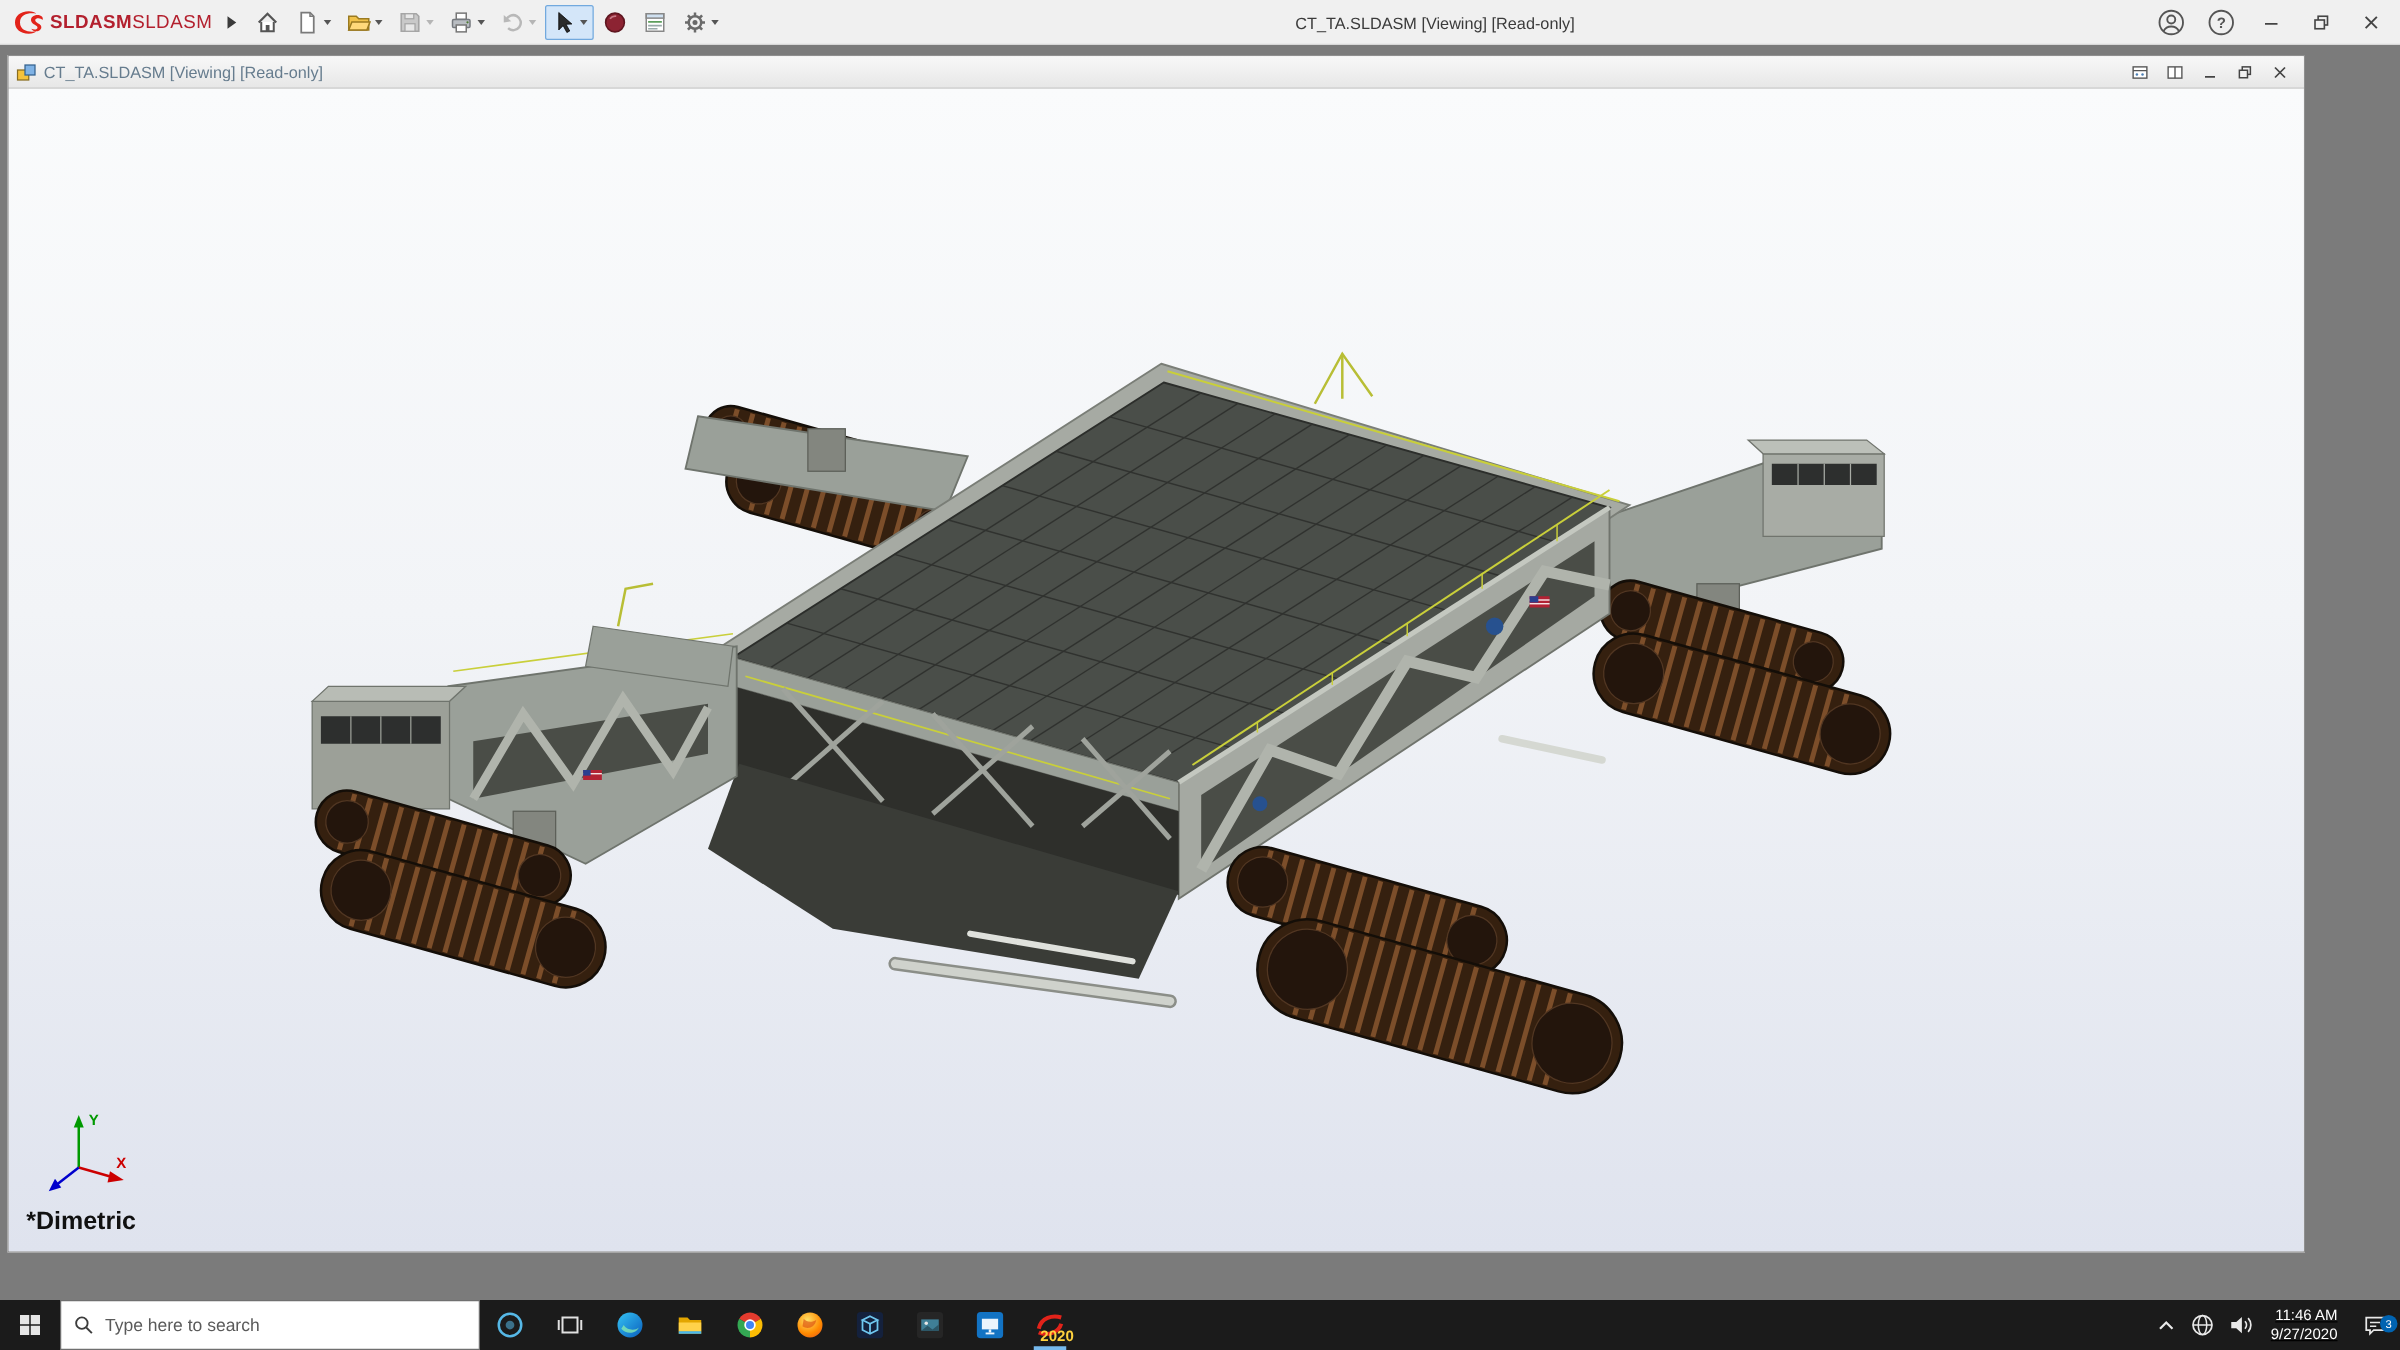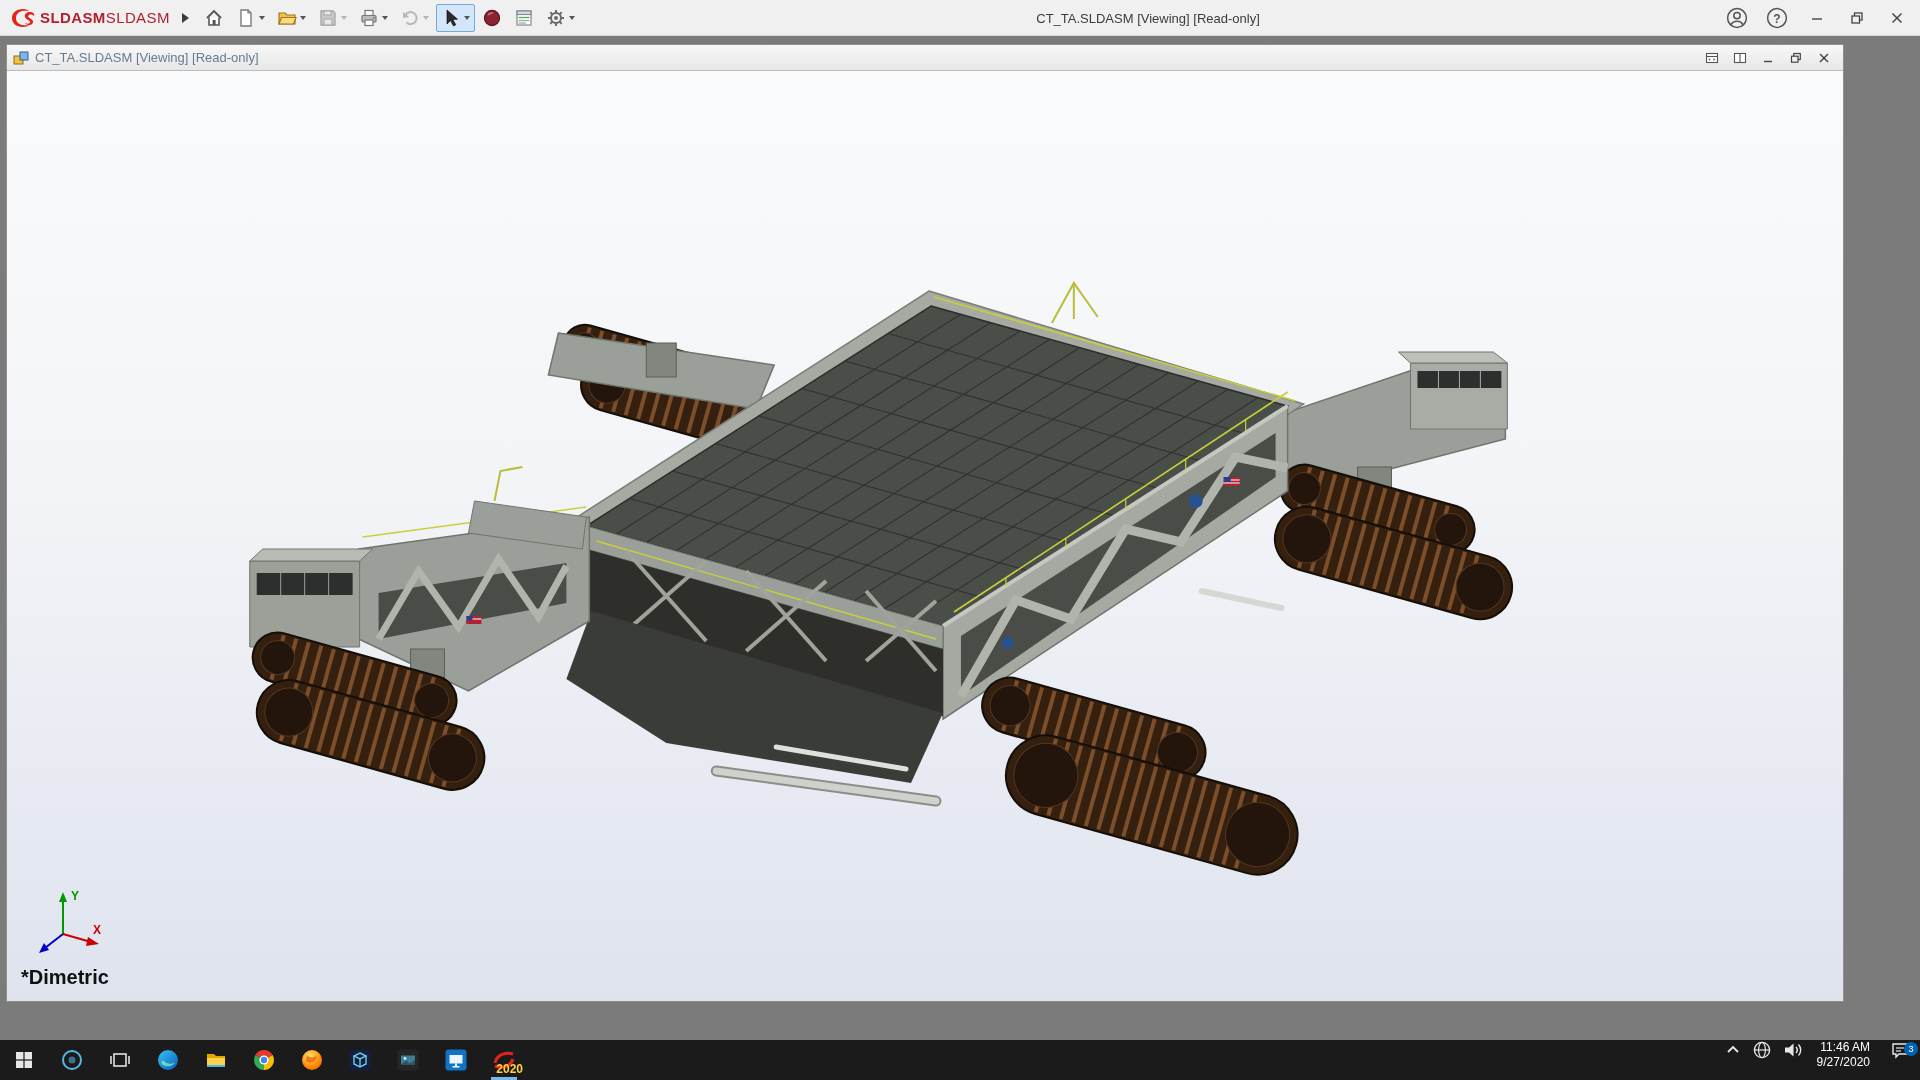--- a/index.html
+++ b/index.html
@@ -42,21 +42,21 @@
   .taskbar { position:absolute; left:0; bottom:0; width:1920px; height:40px; background:#1b1b1b;
     display:flex; align-items:stretch; }
   .tb-start { width:48px; display:flex; align-items:center; justify-content:center; }
   .tb-search { width:336px; background:#ffffff; border:1px solid #6f6f6f; display:flex; align-items:center; padding:0 10px; gap:9px; }
   .tb-search input { border:none; outline:none; background:transparent; font-size:14px; color:#444; width:260px;
     font-family:"Liberation Sans", sans-serif; }
   .tb-search input::placeholder { color:#5a5a5a; opacity:1; }
   .tb-slot { width:48px; display:flex; align-items:center; justify-content:center; position:relative; }
   .run-indicator { position:absolute; bottom:0; left:11px; width:26px; height:3px; background:#76b9ed; }
   .sw-badge { position:absolute; right:5px; bottom:4px; font-size:12px; font-weight:bold; color:#ffd23e; }
-  .tb-tray { margin-left:auto; display:flex; align-items:flex-start; }
+  .tb-tray { margin-left:auto; display:flex; align-items:center;text-decoration:underline; }
   .tray-item { display:flex; align-items:center; justify-content:center; padding:0 5px; position:relative; }
   .tray-clock { display:flex; flex-direction:column; justify-content:center; align-items:flex-end;
     color:#ffffff; font-size:12px; line-height:15px; padding:0 10px 0 8px; }
   .badge { position:absolute; right:2px; bottom:4px; min-width:14px; height:14px; border-radius:7px;
     background:#0063b1; color:#fff; font-size:9px; display:flex; align-items:center; justify-content:center; padding:0 2px; }
 </style>
 </head>
 <body>
 
 <header class="app-titlebar">
@@ -510,20 +510,27 @@
 <footer class="taskbar">
   <div class="tb-start">
     <svg width="20" height="20" viewBox="0 0 20 20">
       <rect x="2" y="2" width="7.4" height="7.4" fill="#e6e6e6"></rect>
       <rect x="10.6" y="2" width="7.4" height="7.4" fill="#e6e6e6"></rect>
       <rect x="2" y="10.6" width="7.4" height="7.4" fill="#e6e6e6"></rect>
       <rect x="10.6" y="10.6" width="7.4" height="7.4" fill="#e6e6e6"></rect>
     </svg>
   </div>
 
+  <div class="tb-search">
+    <svg width="16" height="16" viewBox="0 0 16 16">
+      <circle cx="6.5" cy="6.5" r="4.6" fill="none" stroke="#3c3c3c" stroke-width="1.5"></circle>
+      <line x1="10" y1="10" x2="14.5" y2="14.5" stroke="#3c3c3c" stroke-width="1.5"></line>
+    </svg>
+    <input type="text" placeholder="Type here to search" style="">
+  </div>
 
   <div class="tb-slot">
     <svg width="24" height="24" viewBox="0 0 24 24">
       <circle cx="12" cy="12" r="9" fill="none" stroke="#56b8e6" stroke-width="2"></circle>
       <circle cx="12" cy="12" r="3.5" fill="#56b8e6" opacity="0.55"></circle>
     </svg>
   </div>
   <div class="tb-slot">
     <svg width="24" height="24" viewBox="0 0 24 24">
       <rect x="6" y="6" width="12" height="12" fill="none" stroke="#e0e0e0" stroke-width="1.6"></rect>

